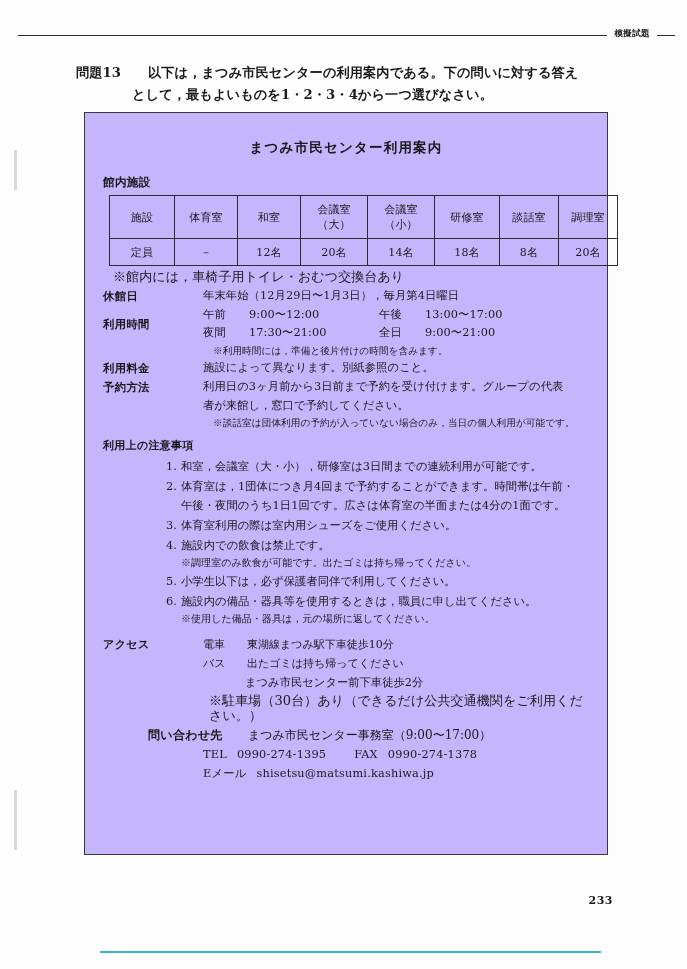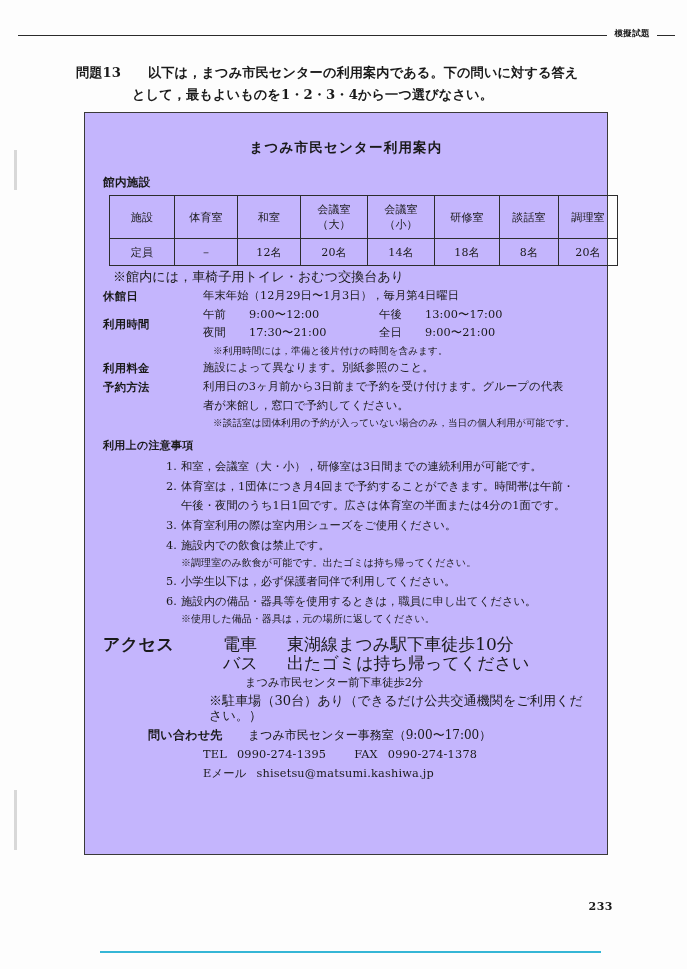--- a/index.html
+++ b/index.html
@@ -204,24 +204,23 @@
   }
   ol.cautions > li .sub-note {
     display: block;
     font-size: 10px;
     line-height: 16px;
   }
 
   
   .access-row {
     display: flex;
-    font-size: 17px;
+    font-size: 11px;
     line-height: 19px;
     margin-left: 2px;
-    gap: 20px;
   }
   .access-row .lbl {
     flex: 0 0 100px;
     font-weight: bold;
     letter-spacing: 0.4px;
   }
   .access-row .mode {
     flex: 0 0 44px;
   }
   .access-row .dest { flex: 1 1 auto; }
@@ -249,21 +248,21 @@
     line-height: 19px;
     letter-spacing: 0.2px;
   }
   .contact-line .gap { display: inline-block; width: 28px; }
   .contact-line .gap-s { display: inline-block; width: 10px; }
 
   
   .folio {
     position: absolute;
     right: 74px;
-    bottom: 56px;
+    bottom: 62px;
     font-size: 11px;
     font-weight: bold;
     letter-spacing: 0.5px;
   }
   .footer-rule {
     position: absolute;
     left: 100px;
     right: 86px;
     bottom: 16px;
     height: 1.6px;

